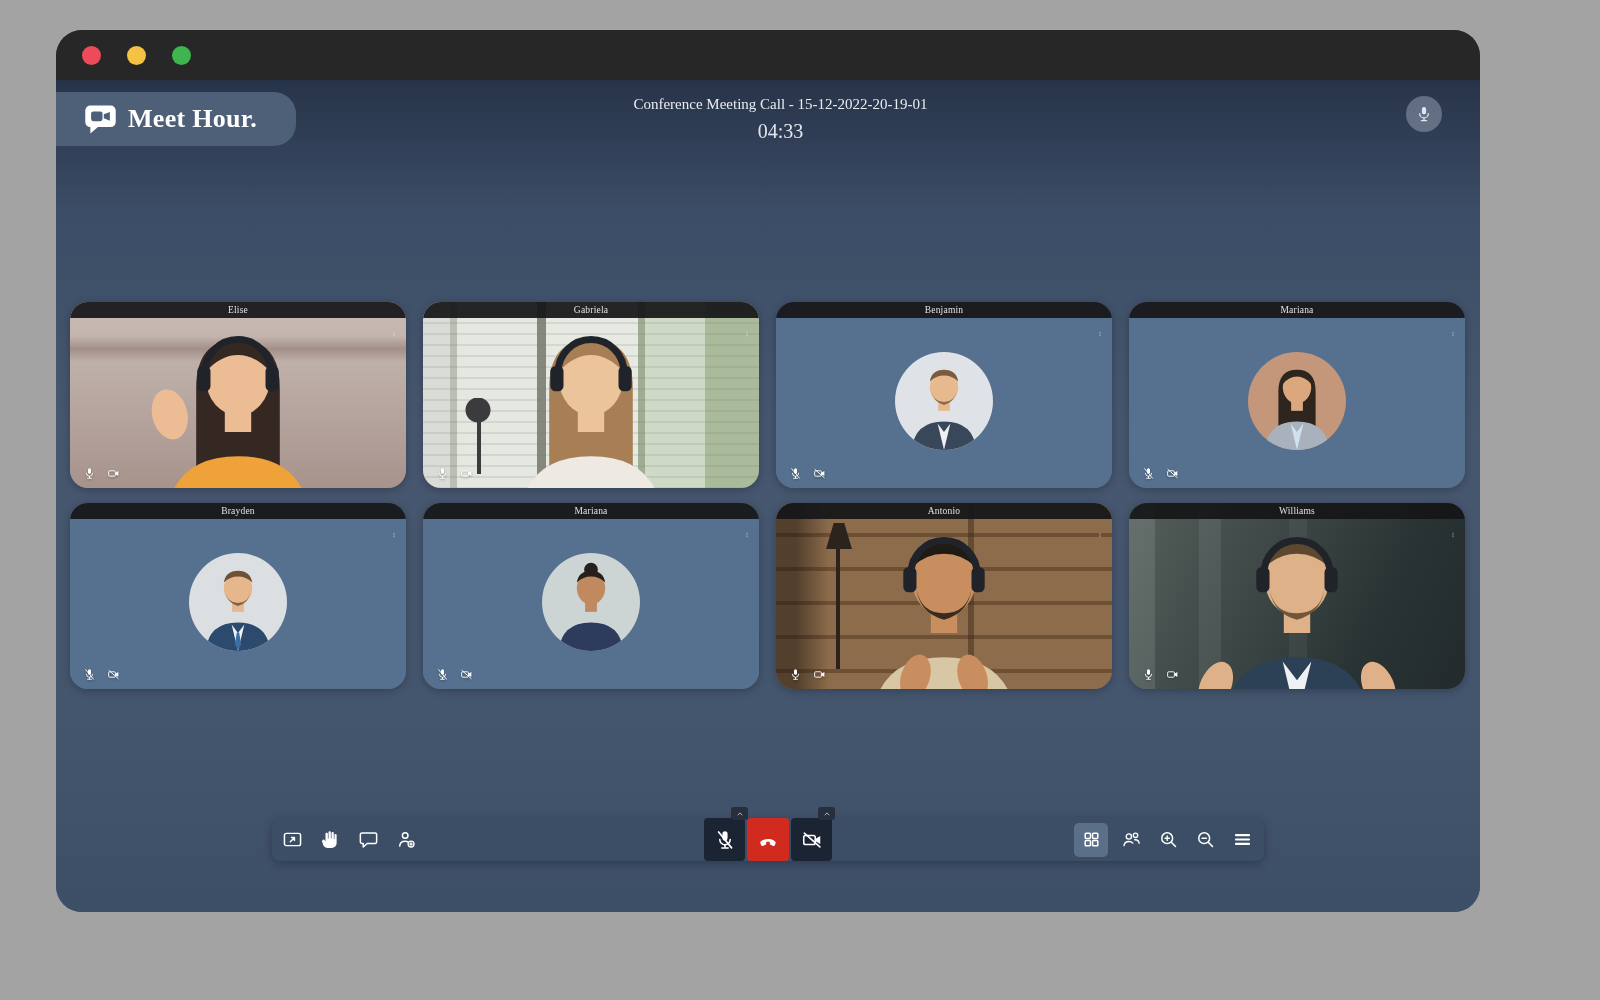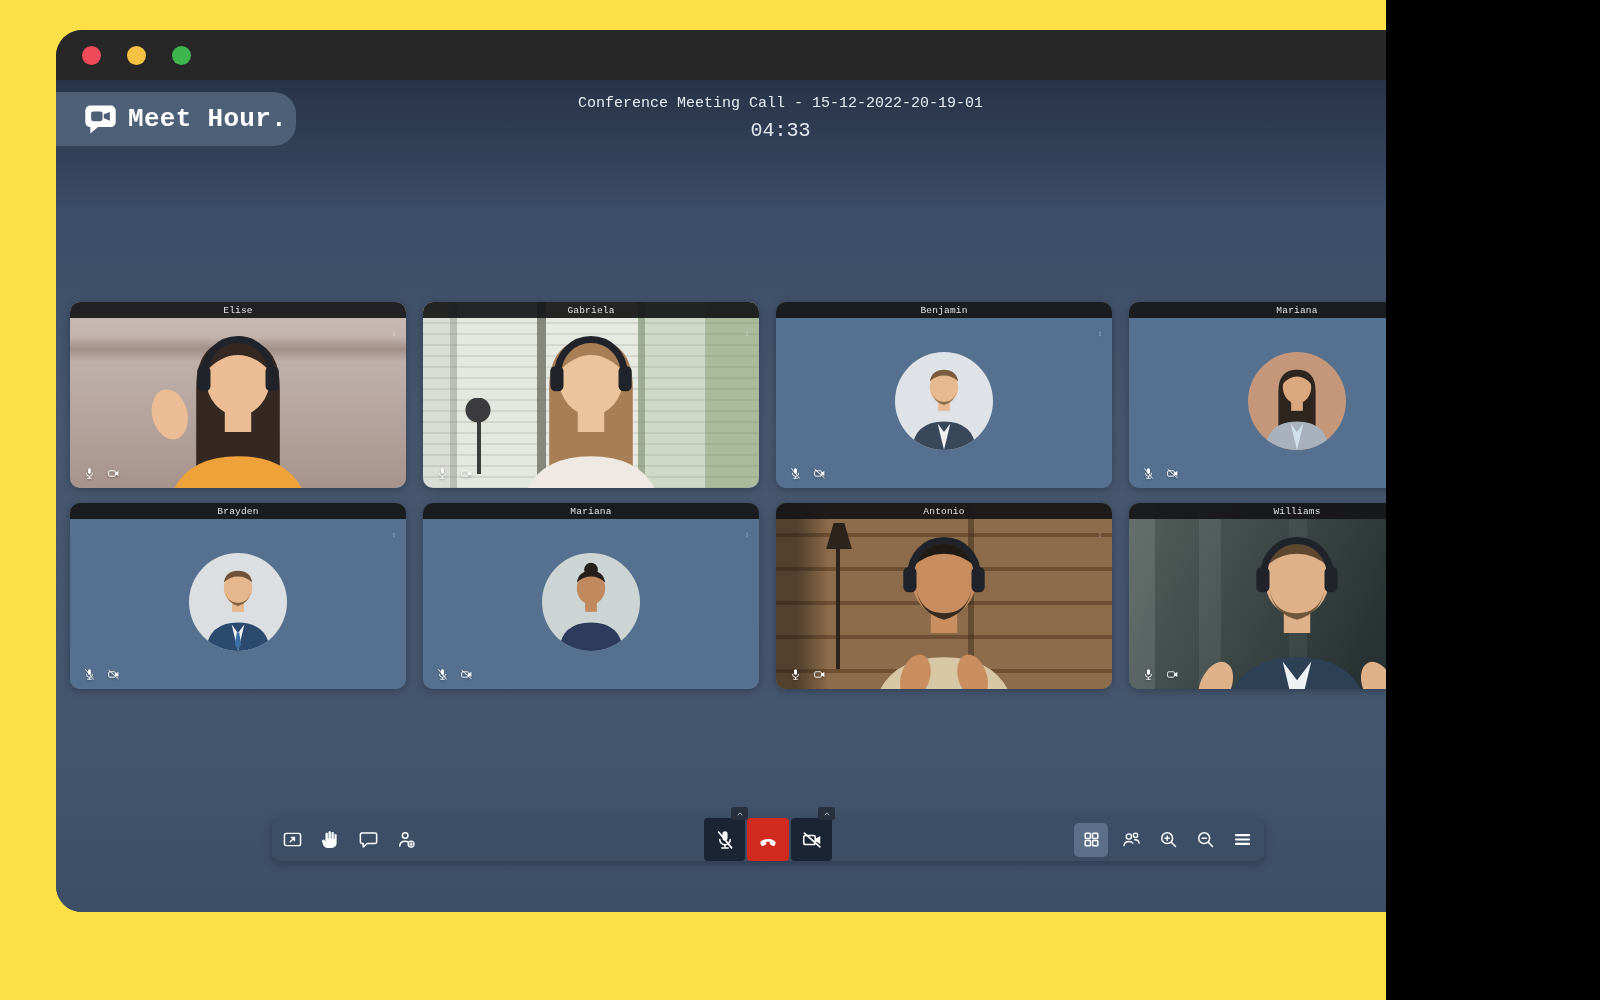--- a/index.html
+++ b/index.html
@@ -1,17 +1,17 @@
 <!DOCTYPE html>
 <html style="--accent: #d12b1f; --tile-steel: #55718f; --toolbar: #3b4e66; --panel: #4e6078; --titlebar: #272727;"><head>
 <meta charset="utf-8">
 <style>
   html,body{margin:0;padding:0;background:#000;}
-  .stage{position:relative;width:1386px;height:1000px;background:#fde047;overflow:hidden;
-         font-family:Liberation Mono, monospace;-webkit-font-smoothing:antialiased;}
+  .stage{position:relative;width:1600px;height:1000px;background:#a3a3a3;overflow:hidden;
+         font-family:Liberation Serif, serif;-webkit-font-smoothing:antialiased;}
   .window{position:absolute;left:56px;top:30px;width:1424px;height:882px;border-radius:26px;
           overflow:hidden;background:#3c4d67;}
   
   .titlebar{position:absolute;top:0;left:0;right:0;height:50px;background:var(--titlebar,#272727);
             display:flex;align-items:center;padding-left:26px;gap:26px;}
   .tl-dot{width:19px;height:19px;border-radius:50%;display:inline-block;}
   
   .app{position:absolute;top:50px;left:0;right:0;bottom:0;
        background:linear-gradient(180deg,#273348 0%,#3c4d67 16%,#46576f 42%,#44556e 76%,#3d4e67 100%);}
   .logo-panel{position:absolute;left:0;top:12px;width:240px;height:54px;background:var(--panel,#4e6078);
@@ -20,21 +20,21 @@
   .logo-text{color:#fff;font-size:26px;font-weight:800;letter-spacing:.3px;}
   .meeting-head{position:absolute;left:0;right:0;top:14px;text-align:center;color:#e9edf3;pointer-events:none;margin-left:25px;}
   .meeting-title{font-size:15px;line-height:20px;}
   .meeting-timer{font-size:20px;line-height:16px;margin-top:9px;color:#e2e7ee;}
   .header-mic{position:absolute;right:38px;top:16px;width:36px;height:36px;border-radius:50%;
               background:rgba(214,224,238,.32);border:none;display:flex;align-items:center;justify-content:center;cursor:pointer;}
   .header-mic svg{width:18px;height:18px;color:#dfe6f0;}
   
   .grid{position:absolute;left:14px;top:222px;display:grid;grid-template-columns:repeat(4,336px);
         grid-auto-rows:186px;column-gap:17px;row-gap:15px;}
-  .tile{position:relative;border-radius:10px;overflow:hidden;background:var(--tile-steel,#55718f);
+  .tile{position:relative;border-radius:18px;overflow:hidden;background:var(--tile-steel,#55718f);
         box-shadow:0 2px 8px rgba(0,0,0,.25);}
   .tile-bar{position:absolute;top:0;left:0;right:0;height:16px;background:rgba(22,22,24,.93);
             display:flex;align-items:center;justify-content:center;z-index:4;}
   .tile-name{font-size:9.5px;color:#e2e2e2;letter-spacing:.2px;}
   .tile-media{position:absolute;top:16px;left:0;right:0;bottom:0;background:var(--tile-steel,#55718f);}
   .tile-menu{position:absolute;top:22px;right:3px;width:18px;height:20px;background:transparent;border:none;
              color:#fff;z-index:5;display:flex;align-items:center;justify-content:center;cursor:pointer;}
   .tile-menu svg{width:14px;height:14px;}
   .status-row{position:absolute;left:12px;bottom:8px;display:flex;gap:9px;align-items:center;z-index:5;color:#fff;
               filter:drop-shadow(0 1px 1px rgba(0,0,0,.35));}

